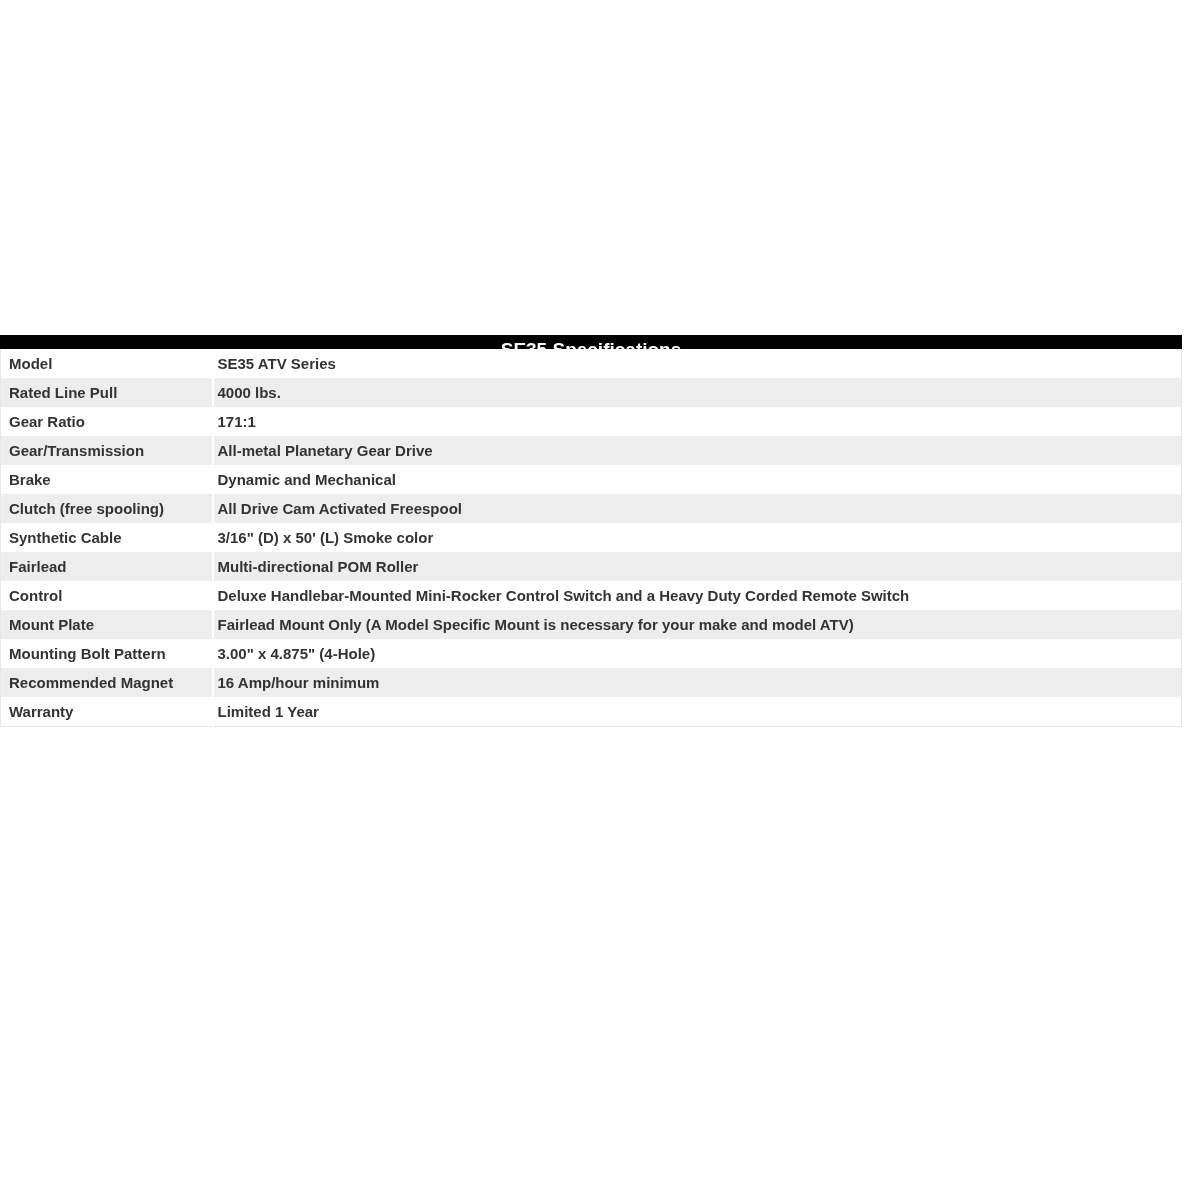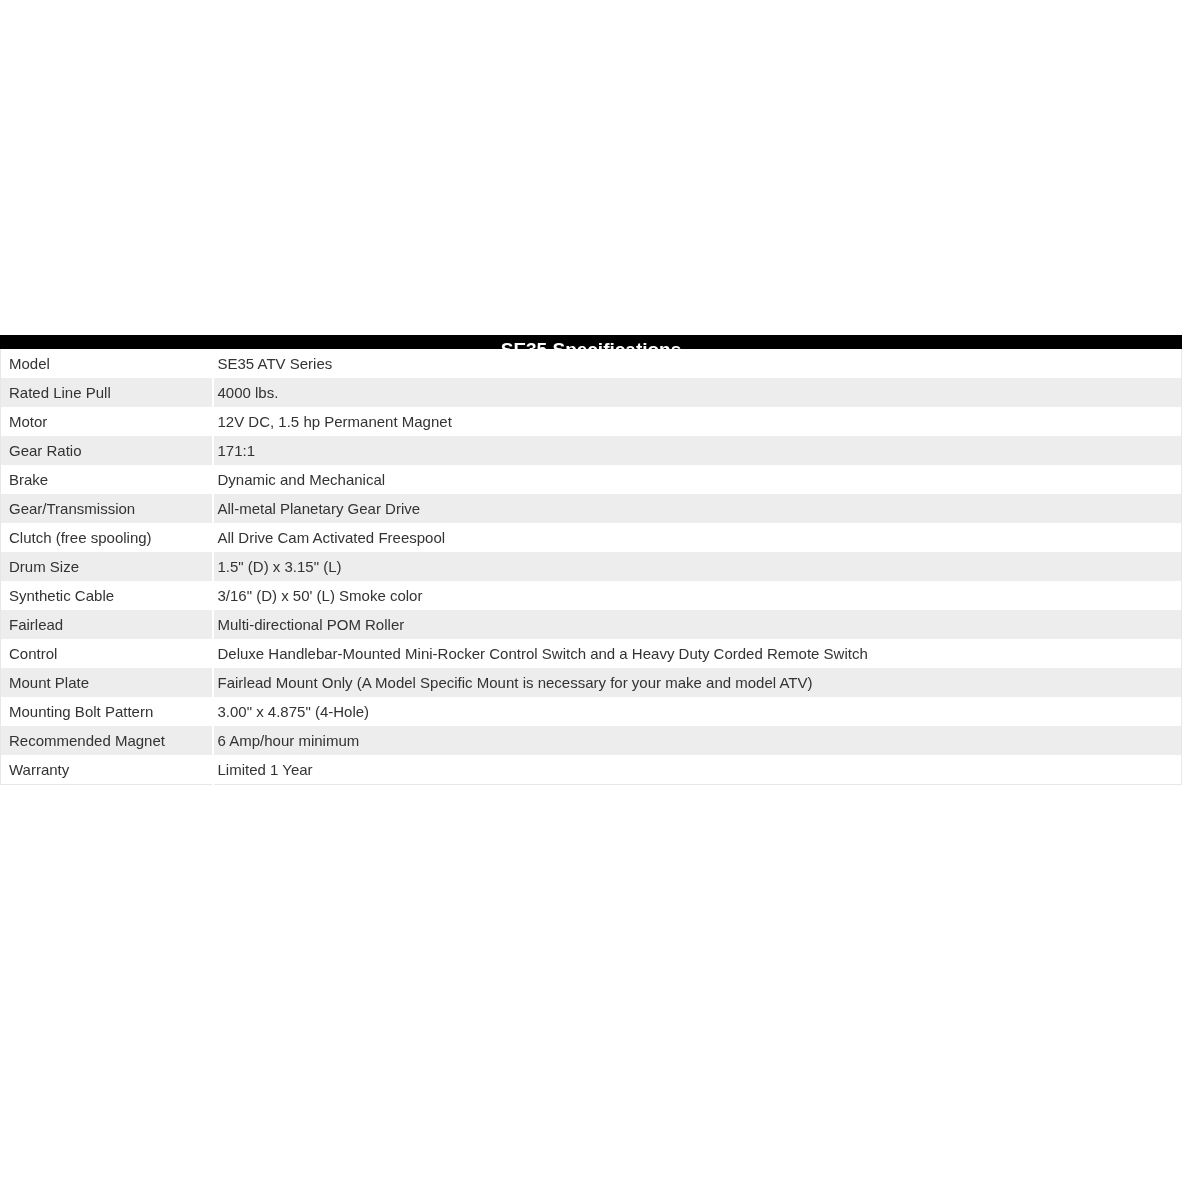--- a/index.html
+++ b/index.html
@@ -48,21 +48,21 @@
   }
   table.spec-table tr {
     height: 29px;
     background: var(--row-bg);
   }
   table.spec-table tr:nth-child(even) {
     background: var(--row-alt-bg);
   }
   table.spec-table td {
     font-size: 15px;
-    font-weight: normal;
+    font-weight: bold;
     color: var(--text-color);
     vertical-align: middle;
     white-space: nowrap;
     overflow: hidden;
   }
   td.spec-label {
     width: 212px;
     padding-left: 8px;
     border-right: 1px solid var(--divider);
   }
@@ -84,42 +84,34 @@
 
       <tr>
           <td class="spec-label">Model</td>
           <td class="spec-value">SE35 ATV Series</td>
         </tr>
           <tr>
           <td class="spec-label">Rated Line Pull</td>
           <td class="spec-value">4000 lbs.</td>
         </tr>
           <tr>
-          <td class="spec-label">Motor</td>
-          <td class="spec-value">12V DC, 1.5 hp Permanent Magnet</td>
+          <td class="spec-label">Gear Ratio</td>
+          <td class="spec-value">171:1</td>
         </tr>
           <tr>
-          <td class="spec-label">Gear Ratio</td>
-          <td class="spec-value">171:1</td>
+          <td class="spec-label">Gear/Transmission</td>
+          <td class="spec-value">All-metal Planetary Gear Drive</td>
         </tr>
           <tr>
           <td class="spec-label">Brake</td>
           <td class="spec-value">Dynamic and Mechanical</td>
         </tr>
           <tr>
-          <td class="spec-label">Gear/Transmission</td>
-          <td class="spec-value">All-metal Planetary Gear Drive</td>
-        </tr>
-          <tr>
           <td class="spec-label">Clutch (free spooling)</td>
           <td class="spec-value">All Drive Cam Activated Freespool</td>
-        </tr>
-          <tr>
-          <td class="spec-label">Drum Size</td>
-          <td class="spec-value">1.5" (D) x 3.15" (L)</td>
         </tr>
           <tr>
           <td class="spec-label">Synthetic Cable</td>
           <td class="spec-value">3/16" (D) x 50' (L) Smoke color</td>
         </tr>
           <tr>
           <td class="spec-label">Fairlead</td>
           <td class="spec-value">Multi-directional POM Roller</td>
         </tr>
           <tr>
@@ -129,21 +121,21 @@
           <tr>
           <td class="spec-label">Mount Plate</td>
           <td class="spec-value">Fairlead Mount Only (A Model Specific Mount is necessary for your make and model ATV)</td>
         </tr>
           <tr>
           <td class="spec-label">Mounting Bolt Pattern</td>
           <td class="spec-value">3.00" x 4.875" (4-Hole)</td>
         </tr>
           <tr>
           <td class="spec-label">Recommended Magnet</td>
-          <td class="spec-value">6 Amp/hour minimum</td>
+          <td class="spec-value">16 Amp/hour minimum</td>
         </tr>
           <tr>
           <td class="spec-label">Warranty</td>
           <td class="spec-value">Limited 1 Year</td>
         </tr>
         </tbody>
     </table>
   </div>
 </div>
 

